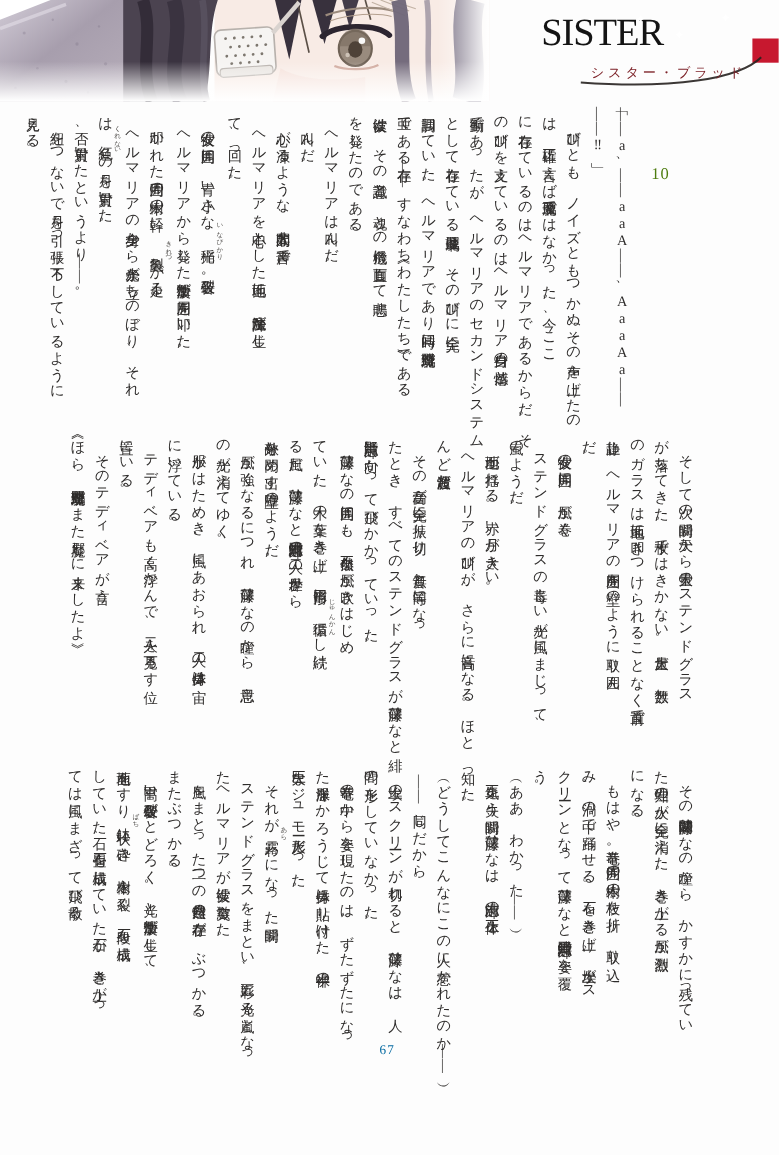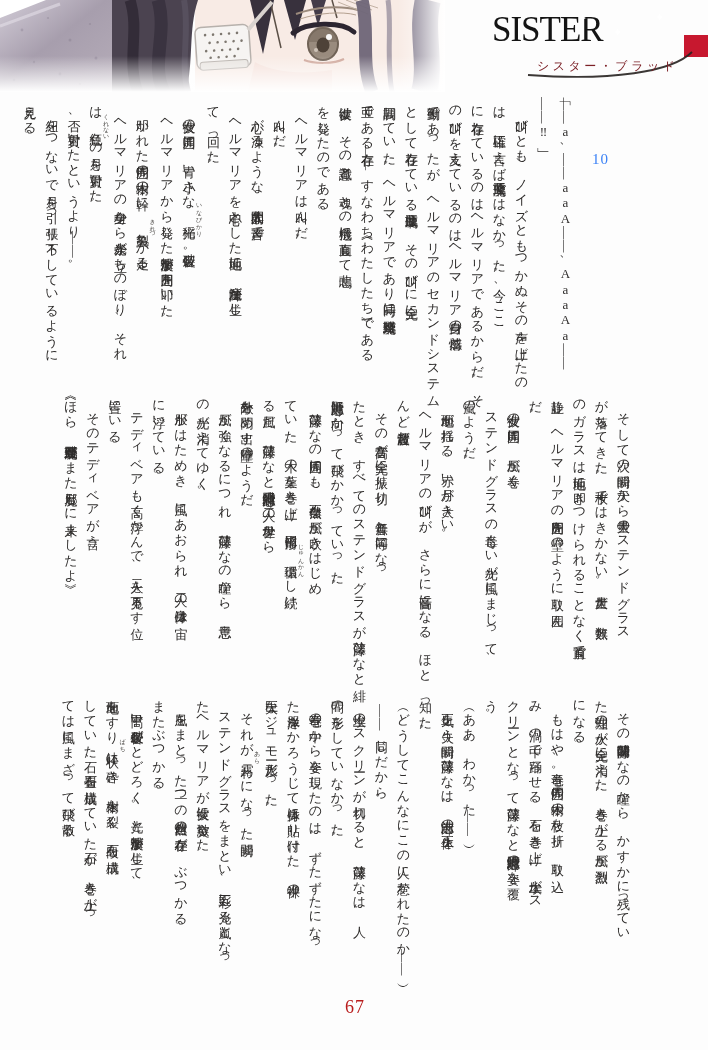--- a/index.html
+++ b/index.html
@@ -13,22 +13,22 @@
   #logo-title{position:absolute;top:0px;left:492px;font-size:35px;line-height:60px;color:#141414;letter-spacing:-1px;font-weight:400;}
   #logo-subtitle{position:absolute;top:58px;left:537px;font-size:12px;letter-spacing:3.5px;color:#7c2127;font-weight:normal;white-space:nowrap;}
   #accent-bar{position:absolute;left:684px;top:35px;width:24px;height:22px;background:#c7182f;}
   .sparkle{position:absolute;color:#fff;font-size:11px;line-height:11px;}
   #sparkle-1{left:578px;top:13px;}
   #sparkle-2{left:613px;top:27px;}
   #sparkle-3{left:655px;top:12px;}
   #logo-swash{position:absolute;left:500px;top:48px;width:200px;height:36px;}
 
   
-  #section-number{position:absolute;top:151px;left:592px;font-size:15px;color:#3b82f6;letter-spacing:1px;}
-  #page-number{position:absolute;top:997px;left:345px;font-size:18px;color:#b91c1c;letter-spacing:1px;}
+  #section-number{position:absolute;top:151px;left:592px;font-size:15px;color:#4d7c0f;letter-spacing:1px;}
+  #page-number{position:absolute;top:947px;left:345px;font-size:12px;color:#0369a1;letter-spacing:1px;}
 
   
   .vtext{position:absolute;writing-mode:vertical-rl;text-orientation:mixed;
          font-size:13px;line-height:22px;letter-spacing:0.4px;color:#2e2c2b;height:298px;}
   .tline{margin:0;white-space:nowrap;}
   .up{text-orientation:upright;}
   ruby{ruby-align:center;}
   rt{font-size:6px;letter-spacing:0;color:#4a4845;}
   #block-top{top:97px;right:132px;}
   #block-middle{top:391px;right:74px;}

